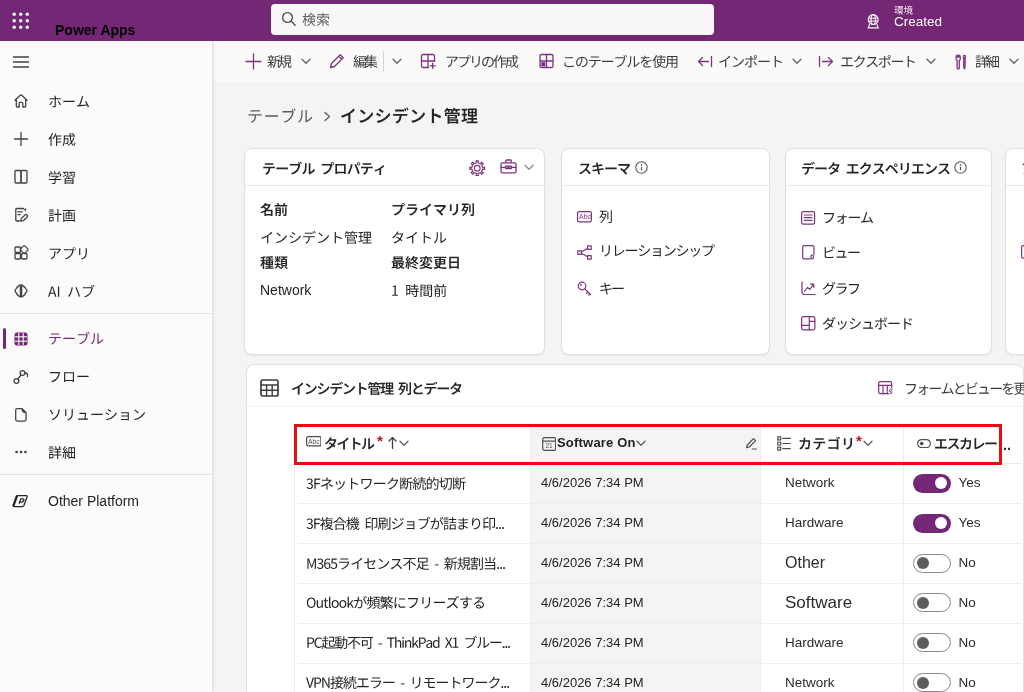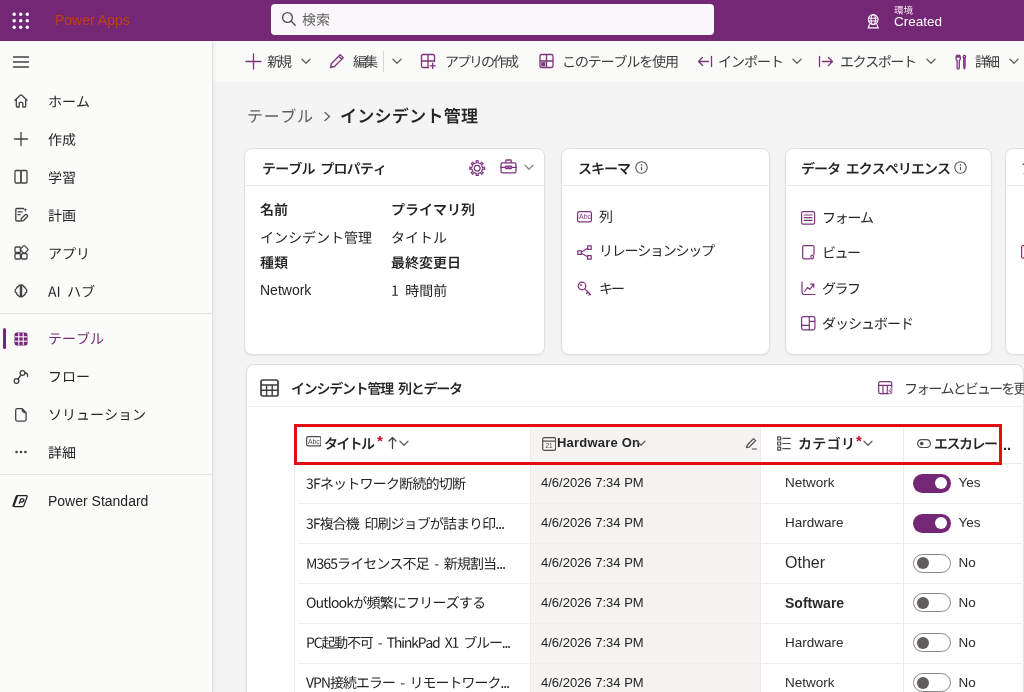--- a/index.html
+++ b/index.html
@@ -5,21 +5,21 @@
     <circle cx="2.2" cy="2.2" r="1.7" fill="#fff"></circle>
     <circle cx="8.7" cy="2.2" r="1.7" fill="#fff"></circle>
     <circle cx="15.2" cy="2.2" r="1.7" fill="#fff"></circle>
     <circle cx="2.2" cy="8.7" r="1.7" fill="#fff"></circle>
     <circle cx="8.7" cy="8.7" r="1.7" fill="#fff"></circle>
     <circle cx="15.2" cy="8.7" r="1.7" fill="#fff"></circle>
     <circle cx="2.2" cy="15.2" r="1.7" fill="#fff"></circle>
     <circle cx="8.7" cy="15.2" r="1.7" fill="#fff"></circle>
     <circle cx="15.2" cy="15.2" r="1.7" fill="#fff"></circle>
   </svg>
-<div style="position:absolute;left:55px;top:10.0px;font-size:14px;font-weight:400;color:#c2410c;line-height:21.0px;white-space:nowrap;z-index:21">Power Apps</div>
+<div style="position:absolute;left:55px;top:20px;font-size:14px;font-weight:700;color:#000000;line-height:21.0px;white-space:nowrap;z-index:21">Power Apps</div>
 <div style="position:absolute;left:271px;top:4px;width:443px;height:31px;background:#f9f7f9;border-radius:4px;z-index:21"></div>
 <svg width="16" height="16" style="position:absolute;left:281px;top:11px;;z-index:22">
     <circle cx="6.5" cy="6.5" r="4.9" stroke="#4a4a4a" stroke-width="1.3" fill="none"></circle>
     <line x1="10.3" y1="10.3" x2="14.2" y2="14.2" stroke="#4a4a4a" stroke-width="1.3" stroke-linecap="round"></line>
   </svg>
 <svg width="30" height="22" style="position:absolute;left:302.0px;top:9.0px;overflow:visible;z-index:22">
     <g transform="translate(0,15.82) scale(0.01400,-0.01400)" fill="#616161">
       <use href="#g1" x="0"></use>
       <use href="#g2" x="1000"></use>
     </g>
@@ -164,21 +164,21 @@
     <g transform="translate(0,15.82) scale(0.01400,-0.01400)" fill="#242424">
       <use href="#g31" x="0"></use>
       <use href="#g32" x="1000"></use>
     </g>
   </svg>
 <div style="position:absolute;left:0px;top:474px;width:213px;height:1px;background:#e4e2e1;z-index:11"></div>
 <svg width="18" height="18" viewBox="0 0 18 18" style="position:absolute;left:12px;top:492px;;z-index:11">
     <path d="M5.4 3.6 H14.3 Q15.5 3.6 15.1 4.7 L11.9 13.5 Q11.5 14.5 10.4 14.5 H2.8 Q1.7 14.5 2.1 13.4 L5.4 4.4 Z M5.4 3.6 Q4.5 3.6 4.2 4.4 L1 13.4 Q0.7 14.5 2.8 14.5" fill="none" stroke="#242424" stroke-width="1.25" stroke-linejoin="round"></path>
     <path d="M7.1 11.7 L8.8 6.9 H10.6 Q12.3 6.9 11.8 8.5 Q11.3 10.1 9.5 10.1 H8.3" fill="none" stroke="#242424" stroke-width="1.25" stroke-linejoin="round"></path>
   </svg>
-<div style="position:absolute;left:48px;top:490.5px;font-size:14px;font-weight:400;color:#242424;line-height:21.0px;white-space:nowrap;z-index:11">Power Standard</div>
+<div style="position:absolute;left:48px;top:490.5px;font-size:14px;font-weight:400;color:#242424;line-height:21.0px;white-space:nowrap;z-index:11">Other Platform</div>
 <div style="position:absolute;left:214px;top:41px;width:810px;height:41px;background:#fafaf9"></div>
 <svg width="17" height="17" style="position:absolute;left:245px;top:53px;">
     <line x1="8.5" y1="1" x2="8.5" y2="16" stroke="#7e337e" stroke-width="1.3" fill="none" stroke-linecap="round" stroke-linejoin="round"></line>
     <line x1="1" y1="8.5" x2="16" y2="8.5" stroke="#7e337e" stroke-width="1.3" fill="none" stroke-linecap="round" stroke-linejoin="round"></line>
   </svg>
 <svg width="27" height="22" style="position:absolute;left:266.5px;top:51.0px;overflow:visible">
     <g transform="translate(0,15.82) scale(0.01400,-0.01400)" fill="#3b3b3b">
       <use href="#g33" x="0"></use>
       <use href="#g34" x="786"></use>
     </g>
@@ -594,21 +594,21 @@
     <path d="M4.5 12.5 V1.5 M1 5 L4.5 1.5 L8 5" stroke="#424242" stroke-width="1.3" fill="none" stroke-linecap="round" stroke-linejoin="round"></path>
   </svg>
 <svg width="10" height="7" style="position:absolute;left:398.5px;top:440px;">
     <path d="M1 1.2 L5 5.2 L9 1.2" stroke="#616161" stroke-width="1.3" fill="none" stroke-linecap="round" stroke-linejoin="round"></path>
   </svg>
 <svg width="14.5" height="15" style="position:absolute;left:541.5px;top:436px;">
     <rect x="0.7" y="1.7" width="13" height="12.6" rx="1.8" stroke="#4f4d4c" stroke-width="1.2" fill="none" stroke-linecap="round" stroke-linejoin="round"></rect>
     <path d="M0.7 5.2 H13.7" stroke="#4f4d4c" stroke-width="1.2" fill="none" stroke-linecap="round" stroke-linejoin="round"></path>
     <text x="3.4" y="11.8" font-size="6.5" font-family="Liberation Sans" fill="#4f4d4c">21</text>
   </svg>
-<div style="position:absolute;left:557px;top:433.2px;font-size:13px;font-weight:700;color:#242424;line-height:19.5px;white-space:nowrap;letter-spacing:0.2px">Hardware On</div>
+<div style="position:absolute;left:557px;top:433.2px;font-size:13px;font-weight:700;color:#242424;line-height:19.5px;white-space:nowrap;letter-spacing:0.2px">Software On</div>
 <svg width="10" height="7" style="position:absolute;left:636px;top:440px;">
     <path d="M1 1.2 L5 5.2 L9 1.2" stroke="#616161" stroke-width="1.3" fill="none" stroke-linecap="round" stroke-linejoin="round"></path>
   </svg>
 <svg width="14" height="13" style="position:absolute;left:743.5px;top:437px;">
     <path d="M9.5 1.6 L11.6 3.7 L5.3 10 L2.6 10.7 L3.3 8 Z" stroke="#4f4d4c" stroke-width="1.2" fill="none" stroke-linecap="round" stroke-linejoin="round"></path>
     <path d="M8.3 12 H12.5" stroke="#4f4d4c" stroke-width="1.2" fill="none" stroke-linecap="round" stroke-linejoin="round"></path>
   </svg>
 <svg width="14" height="15" style="position:absolute;left:777px;top:436px;">
     <rect x="0.7" y="0.9" width="3" height="3" stroke="#4f4d4c" stroke-width="1.2" fill="none" stroke-linecap="round" stroke-linejoin="round"></rect>
     <rect x="0.7" y="6" width="3" height="3" stroke="#4f4d4c" stroke-width="1.2" fill="none" stroke-linecap="round" stroke-linejoin="round"></rect>
@@ -734,21 +734,21 @@
       <use href="#g147" x="6201"></use>
       <use href="#g24" x="7144"></use>
       <use href="#g16" x="8086"></use>
       <use href="#g6" x="9029"></use>
       <use href="#g148" x="9972"></use>
       <use href="#g106" x="10914"></use>
       <use href="#g107" x="11857"></use>
     </g>
   </svg>
 <div style="position:absolute;left:541px;top:593.1px;font-size:13px;font-weight:400;color:#242424;line-height:19.5px;white-space:nowrap">4/6/2026 7:34 PM</div>
-<div style="position:absolute;left:785px;top:592.8px;font-size:14px;font-weight:700;color:#2b2b2b;line-height:20.2px;white-space:nowrap">Software</div>
+<div style="position:absolute;left:785px;top:592.8px;font-size:17px;font-weight:400;color:#2b2b2b;line-height:20.2px;white-space:nowrap">Software</div>
 <div style="position:absolute;left:912.5px;top:593.4px;width:38px;height:19px;background:#fff;border:1px solid #8a8886;border-radius:9.5px"></div>
 <div style="position:absolute;left:917px;top:596.9px;width:12px;height:12px;background:#605e5c;border-radius:50%"></div>
 <div style="position:absolute;left:958.5px;top:592.8px;font-size:13.5px;font-weight:400;color:#2b2b2b;line-height:20.2px;white-space:nowrap">No</div>
 <svg width="207" height="22" style="position:absolute;left:306.0px;top:632.3px;overflow:visible">
     <g transform="translate(0,15.82) scale(0.01400,-0.01400)" fill="#242424">
       <use href="#g149" x="0"></use>
       <use href="#g150" x="547"></use>
       <use href="#g151" x="1099"></use>
       <use href="#g152" x="2013"></use>
       <use href="#g134" x="2927"></use>

